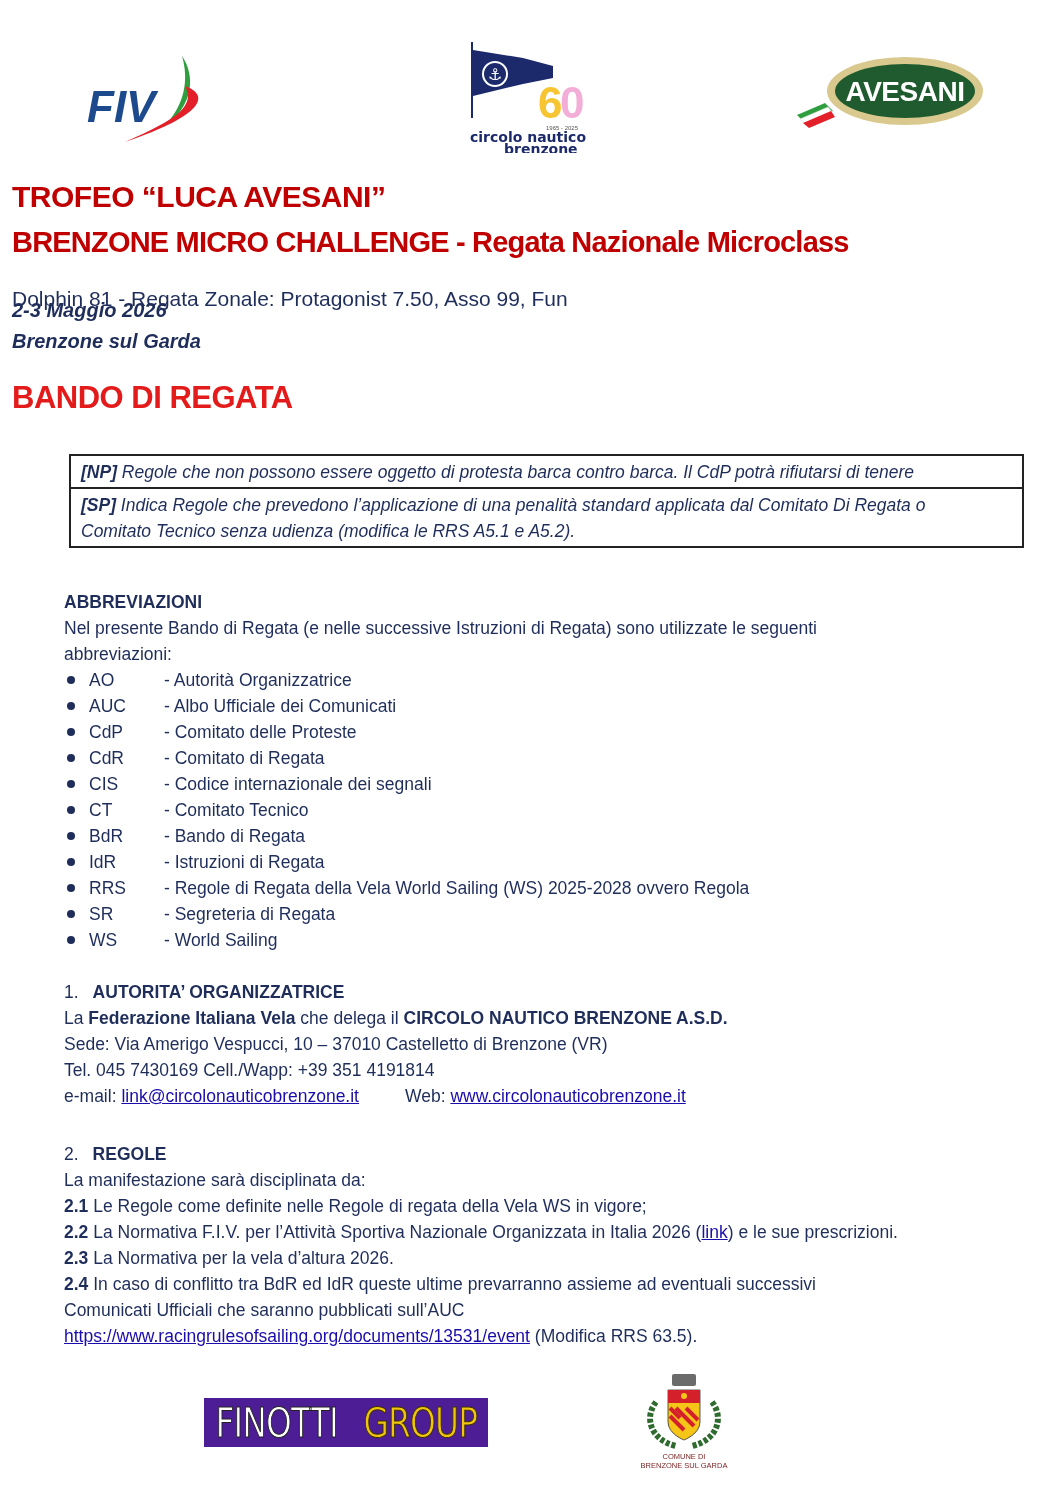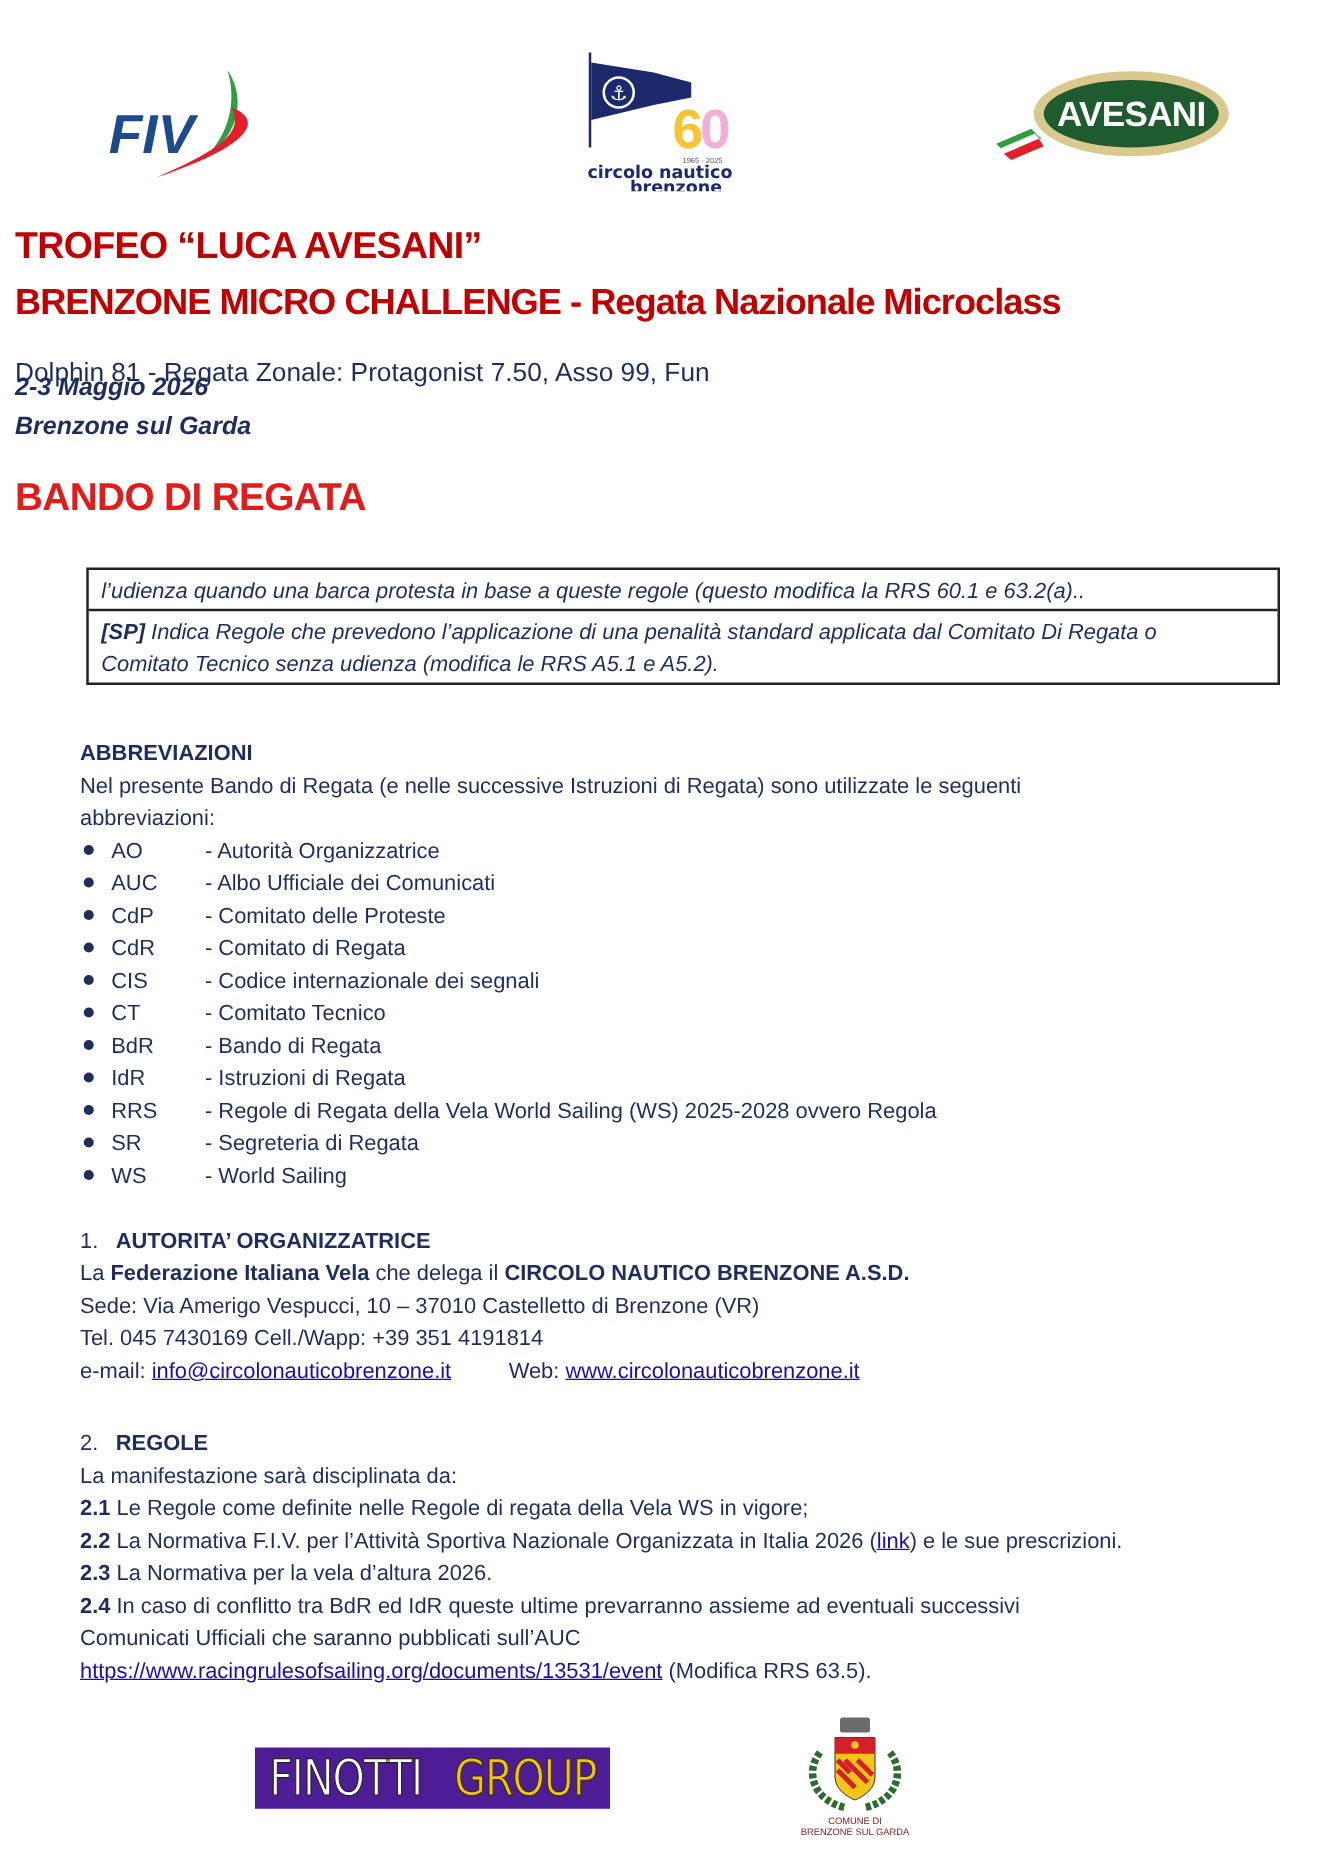--- a/index.html
+++ b/index.html
@@ -87,21 +87,21 @@
 
 <div id="title1" class="center">TROFEO “LUCA AVESANI”</div>
 <div id="title2" class="center">BRENZONE MICRO CHALLENGE - Regata Nazionale Microclass</div>
 <div id="subtitle" class="center">Dolphin 81 - Regata Zonale: Protagonist 7.50, Asso 99, Fun</div>
 <div id="dates" class="center">2-3 Maggio 2026</div>
 <div id="place" class="center">Brenzone sul Garda</div>
 <div id="bando" class="center">BANDO DI REGATA</div>
 
 <div id="rules-box" class="abs">
   <div class="rule-cell">
-    <div>l’udienza quando una barca protesta in base a queste regole (questo modifica la RRS 60.1 e 63.2(a)..</div>
+    <div><b>[NP]</b><span> Regole che non possono essere oggetto di protesta barca contro barca. Il CdP potrà rifiutarsi di tenere</span></div>
   </div>
   <div class="rule-cell">
     <div><b>[SP]</b><span> Indica Regole che prevedono l’applicazione di una penalità standard applicata dal Comitato Di Regata o</span></div>
     <div>Comitato Tecnico senza udienza (modifica le RRS A5.1 e A5.2).</div>
   </div>
 </div>
 
 <div class="txt bold" style="top:589px;">ABBREVIAZIONI</div>
 <div class="txt" style="top:615px;">Nel presente Bando di Regata (e nelle successive Istruzioni di Regata) sono utilizzate le seguenti</div>
 <div class="txt" style="top:641px;">abbreviazioni:</div>
@@ -166,21 +166,21 @@
 
 <div class="txt" style="top:979px;">
   <span>1.</span><span style="display:inline-block;width:14px;"></span><span class="bold">AUTORITA’ ORGANIZZATRICE</span>
 </div>
 <div class="txt" style="top:1005px;">
   <span>La </span><span class="bold">Federazione Italiana Vela</span><span> che delega il </span><span class="bold">CIRCOLO NAUTICO BRENZONE A.S.D.</span>
 </div>
 <div class="txt" style="top:1031px;">Sede: Via Amerigo Vespucci, 10 – 37010 Castelletto di Brenzone (VR)</div>
 <div class="txt" style="top:1057px;">Tel. 045 7430169 Cell./Wapp: +39 351 4191814</div>
 <div class="txt" style="top:1083px;">
-  <span>e-mail: </span><a class="link">info@circolonauticobrenzone.it</a><span style="display:inline-block;width:46px;"></span><span>Web: </span><a class="link">www.circolonauticobrenzone.it</a>
+  <span>e-mail: </span><a class="link">link@circolonauticobrenzone.it</a><span style="display:inline-block;width:46px;"></span><span>Web: </span><a class="link">www.circolonauticobrenzone.it</a>
 </div>
 
 <div class="txt" style="top:1141px;">
   <span>2.</span><span style="display:inline-block;width:14px;"></span><span class="bold">REGOLE</span>
 </div>
 <div class="txt" style="top:1167px;">La manifestazione sarà disciplinata da:</div>
 <div class="txt" style="top:1193px;">
   <span class="bold">2.1</span><span> Le Regole come definite nelle Regole di regata della Vela WS in vigore;</span>
 </div>
 <div class="txt" style="top:1219px;">

